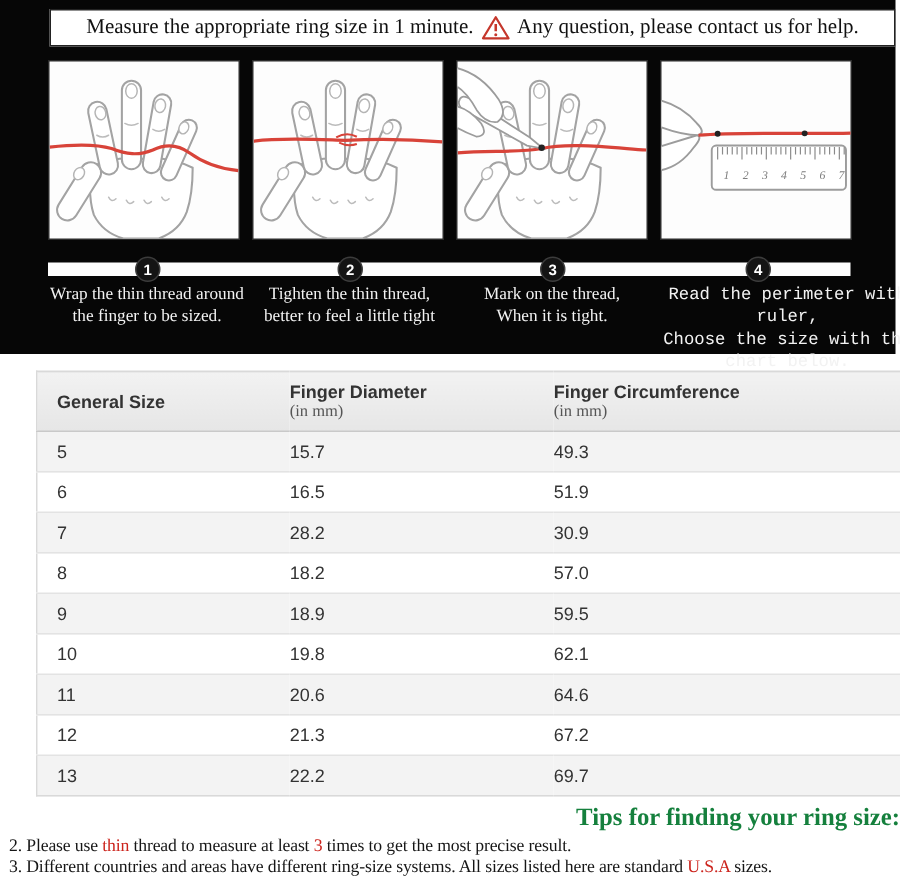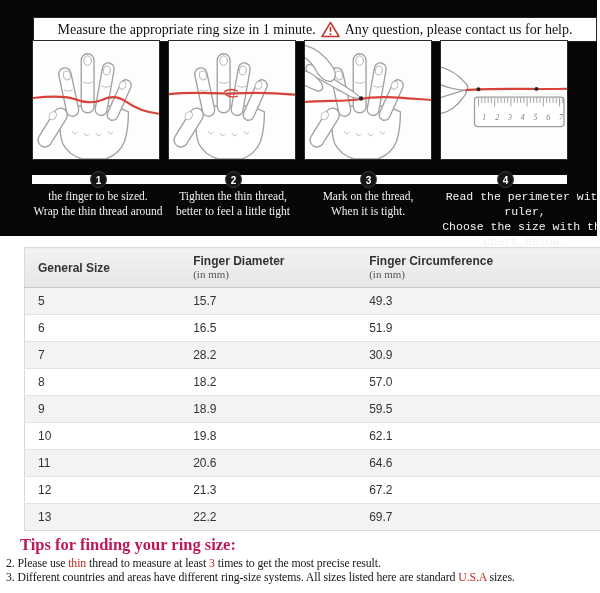--- a/index.html
+++ b/index.html
@@ -1,20 +1,20 @@
 <!DOCTYPE html>
 <html><head>
 <meta charset="utf-8">
 <style>
   html,body{margin:0;padding:0;background:#fff;}
   body{width:600px;height:593px;overflow:hidden;font-family:"Liberation Serif",serif;position:relative;}
 
   
   .top-section{position:relative;width:597px;height:236px;background:#060606;}
-  .title-bar{position:absolute;left:33px;top:17px;width:562px;height:23px;background:#fff;border:1px solid #222;
+  .title-bar{position:absolute;left:33px;top:6px;width:562px;height:23px;background:#fff;border:1px solid #222;
     display:flex;align-items:center;justify-content:center;gap:5px;white-space:nowrap;overflow:hidden;}
   .title-bar span{font-size:14px;color:#111;}
   .warn-icon{flex:0 0 auto;display:block;}
 
   .panel{position:absolute;top:40px;width:128px;height:120px;background:#fdfdfd;border:1px solid #2a2a2a;box-sizing:border-box;}
   .panel svg{display:block;width:126px;height:118px;}
   .p1{left:32px;} .p2{left:168px;} .p3{left:304px;} .p4{left:440px;}
 
   .progress-bar{position:absolute;left:32px;top:175px;width:535px;height:9px;background:#fdfdfd;}
   .step-badge{position:absolute;top:171px;width:17px;height:17px;border-radius:50%;background:#141414;border:1px solid #3c3c3c;
@@ -33,21 +33,21 @@
   .size-table thead th .ttl{line-height:14px;}
   .size-table td{font-size:12px;color:#333;height:26px;padding:0;border-top:1px solid #e3e3e3;}
   .size-table tr.alt td{background:#f3f3f3;}
   .c0{width:161px;padding-left:13px !important;box-sizing:border-box;}
   .c1{width:168px;}
   .c2{width:227px;}
   th.c0{padding-left:13px;}
 
   
   .tips{margin-top:3px;}
-  .tips-title{margin-left:20px;font-size:16.5px;font-weight:bold;color:#be185d;line-height:21px;}
+  .tips-title{margin-left:20px;font-size:16.5px;font-weight:bold;color:#15803d;line-height:21px;text-align:right;}
   .tips-list{margin-left:6px;margin-top:1px;}
   .tip-line{font-size:11.8px;letter-spacing:-0.1px;line-height:14px;color:#161616;white-space:nowrap;}
   .tip-line .red{color:#cc241d;}
 </style>
 </head>
 <body>
 
 <svg width="0" height="0" style="position:absolute" aria-hidden="true">
   <defs>
     <g id="hand-base" stroke="#a3a3a3" stroke-width="1.4" fill="#ffffff" stroke-linejoin="round" stroke-linecap="round">
@@ -170,22 +170,22 @@
     </svg>
   </div>
 
   <div class="progress-bar"></div>
   <div class="step-badge b1">1</div>
   <div class="step-badge b2">2</div>
   <div class="step-badge b3">3</div>
   <div class="step-badge b4">4</div>
 
   <div class="step-text t1">
-    <div>the finger to be sized.</div>
-      <div>Wrap the thin thread around</div>
+    <div>Wrap the thin thread around</div>
+      <div>the finger to be sized.</div>
   </div>
   <div class="step-text t3">
     <div>Mark on the thread,</div>
       <div>When it is tight.</div>
   </div>
   <div class="step-text t2">
     <div>Tighten the thin thread,</div>
       <div>better to feel a little tight</div>
   </div>
   <div class="step-text t4">

